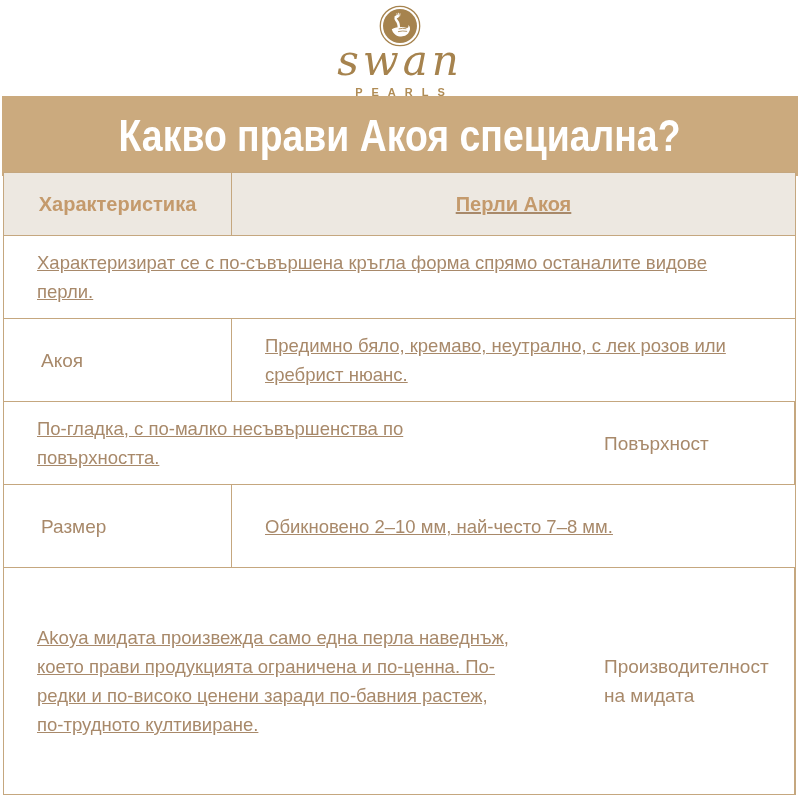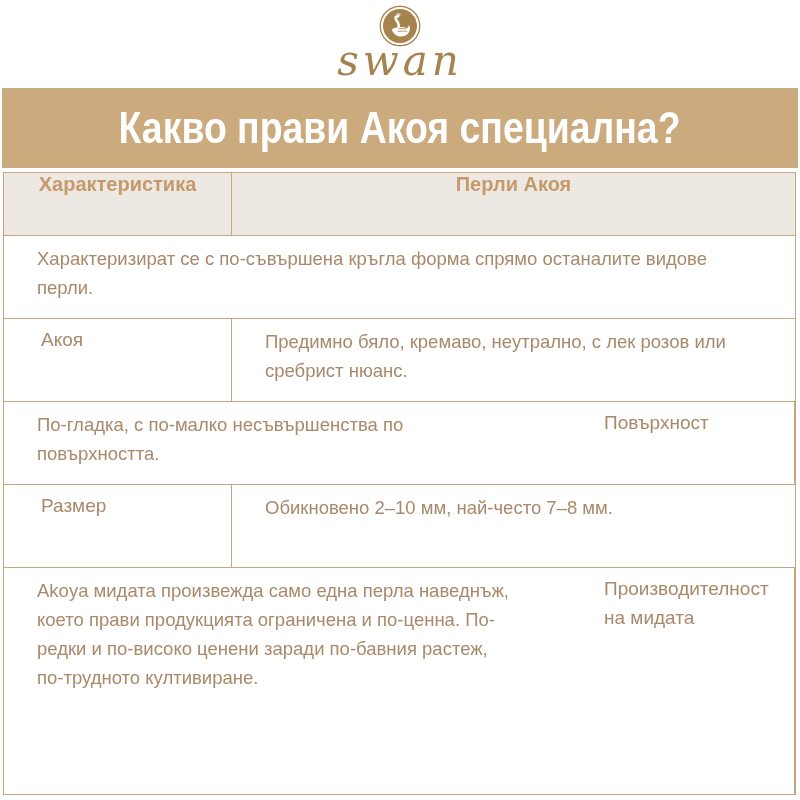--- a/index.html
+++ b/index.html
@@ -20,50 +20,50 @@
     font-size:42px; line-height:1; letter-spacing:4px;
     color:#A6834E; margin-top:-7px;
   }
   .brand-sub {
     font-size:11px; letter-spacing:9px; padding-left:9px;
     color:#B08C55; margin-top:4px; font-weight:bold;
   }
 
   
   .banner {
-    position:absolute; left:2px; right:2px; top:88px; height:80px;
+    position:absolute; left:2px; right:2px; top:96px; height:80px;
     background:#CBAA7E; display:flex; align-items:center; justify-content:center;
   }
   .banner-title {
     margin:0; color:#ffffff; font-size:44px; font-weight:bold;
     white-space:nowrap; transform:scaleX(0.85); transform-origin:center;
     letter-spacing:0px;
   }
 
   
   .ctable {
     position:absolute; left:3px; right:4px; top:172px; bottom:5px;
     border:1px solid #C5A77F; display:flex; flex-direction:column;
     background:#ffffff;
   }
   .trow { display:flex; flex:0 0 auto; border-top:1px solid #C5A77F; }
   .trow.thead { border-top:none; background:#EDE8E1; height:62px; }
   .trow.rbody { height:82px; }
   .trow.rlast { flex:1 1 auto; height:auto; }
 
-  .cell { box-sizing:border-box; display:flex; align-items:flex-start; }
+  .cell { box-sizing:border-box; display:flex; align-items:center; }
   .cell-label {
     flex:0 0 228px; width:228px; border-right:1px solid #C5A77F;
     padding:6px 20px 6px 37px;
     color:#A8896A; font-size:19px; line-height:29px;
   }
   .cell-value {
     flex:1 1 auto;
     padding:8px 50px 8px 33px;
-    color:#A8896A; font-size:18.5px; line-height:29px;
+    color:#A8896A; font-size:18.5px; line-height:29px;text-decoration:underline;
   }
   .thead .cell { justify-content:center; padding:0 6px; }
   .thead .hc {
     color:#C49A6C; font-weight:bold; font-size:20px; line-height:22px;
   }
 </style>
 </head>
 <body>
 
 <div class="page">

